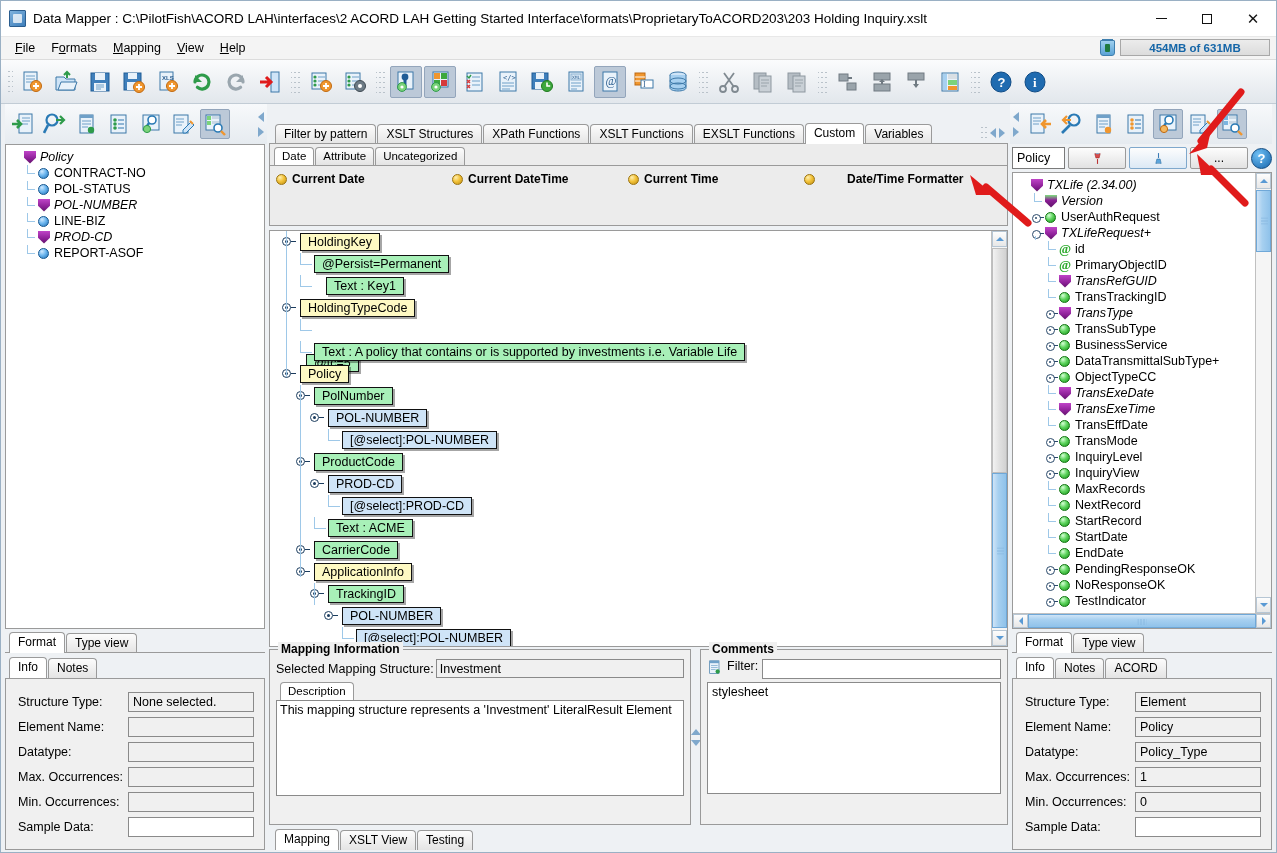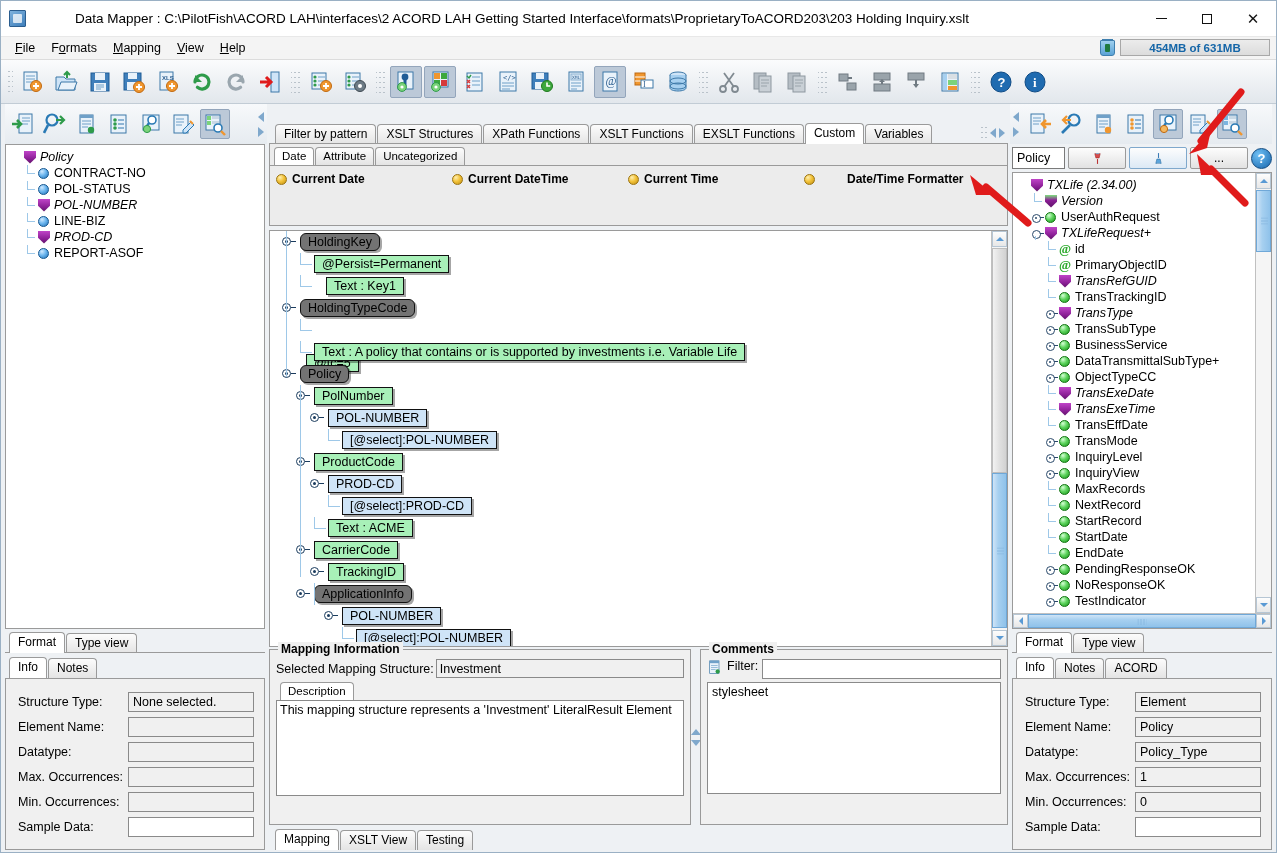--- a/index.html
+++ b/index.html
@@ -22,21 +22,20 @@
 
   
   .titlebar {
     height: 36px;
     background: #ffffff;
     display: flex;
     align-items: center;
     padding: 0 0 0 8px;
     flex: none;
     border-bottom: 1px solid #e8e8e8;
-    gap: 42px;
   }
   .title-icon {
     width: 17px; height: 17px;
     margin-right: 7px;
     position: relative;
     background: linear-gradient(145deg,#7fb2dd,#3f7fbb);
     border: 1px solid #2a5d8f;
     border-radius: 1px;
     flex: none;
   }
@@ -274,21 +273,21 @@
     overflow:hidden; background:#fff;
   }
   .mrow { position:relative; height:22px; }
   .mbox {
     position:absolute; top:2px;
     border:1.5px solid #111; padding:1px 7px 1px 7px;
     font-size:12.5px; line-height:14px; white-space:nowrap;
     box-shadow: 2px 2px 0 rgba(0,0,0,.35);
     height:18px;
   }
-  .mbox.g1 { background:#737373;border-radius:6px; }  
+  .mbox.g1 { background:#fef9c3; }  
   .mbox.g2 { background:#a8f0b8; }  
   .mbox.b1 { background:#cfe4f7; }  
   .mknob {
     position:absolute; width:9px;height:9px;border-radius:50%;
     border:1.5px solid #1b3c5e; background:#fff; top:6px;
   }
   .mknob::after{
     content:"";position:absolute;left:2px;top:2px;width:3px;height:3px;border-radius:50%;background:#1b3c5e;
   }
   .mknob .tail{position:absolute;left:8px;top:2.5px;width:5px;height:1.5px;background:#1b3c5e;}
@@ -1070,30 +1069,30 @@
               <span class="mline-v" style="left: 44px; top: 0px; height: 12px;"></span>
               <div class="mbox g2" style="left: 58px;">Text : ACME</div>
             </div>
             <div class="mrow">
               <span class="mknob" style="left: 26px;">
                 <span class="tail"></span>
               </span>
               <div class="mbox g2" style="left: 44px;">CarrierCode</div>
             </div>
             <div class="mrow">
+              <span class="mknob" style="left: 26px;">
+                <span class="tail"></span>
+              </span>
+              <div class="mbox g1" style="left: 44px;">ApplicationInfo</div>
+            </div>
+            <div class="mrow">
               <span class="mknob" style="left: 40px;">
                 <span class="tail"></span>
               </span>
               <div class="mbox g2" style="left: 58px;">TrackingID</div>
-            </div>
-            <div class="mrow">
-              <span class="mknob" style="left: 26px;">
-                <span class="tail"></span>
-              </span>
-              <div class="mbox g1" style="left: 44px;">ApplicationInfo</div>
             </div>
             <div class="mrow">
               <span class="mknob" style="left: 54px;">
                 <span class="tail"></span>
               </span>
               <div class="mbox b1" style="left: 72px;">POL-NUMBER</div>
             </div>
             <div class="mrow">
               <span class="mline-h" style="left: 72px; width: 12px;"></span>
               <span class="mline-v" style="left: 72px; top: 0px; height: 12px;"></span>

